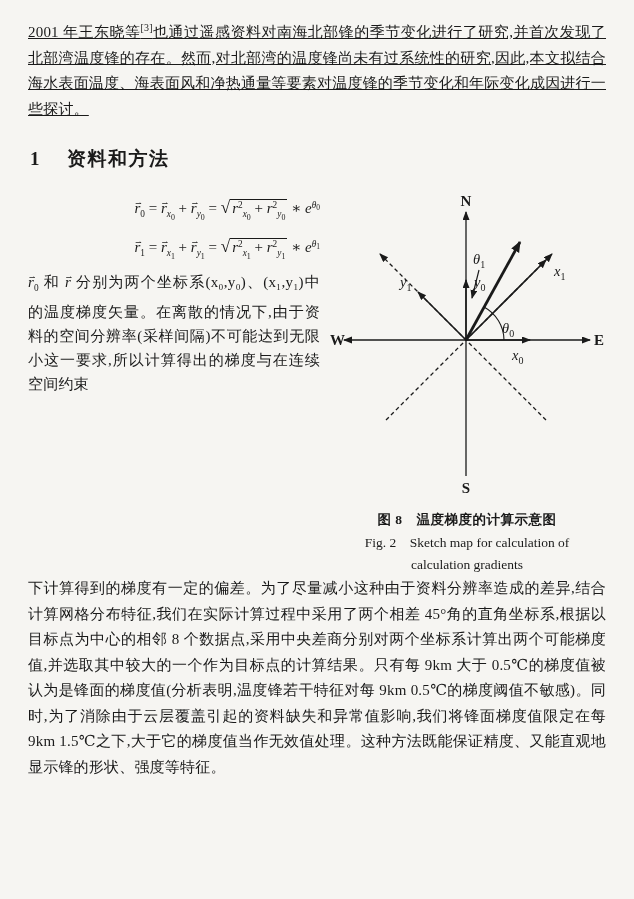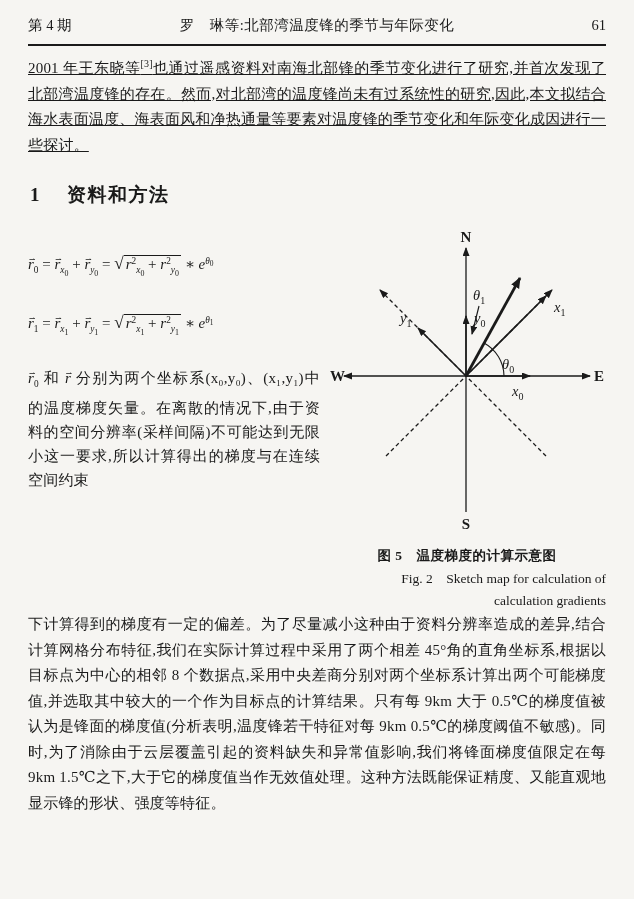--- a/index.html
+++ b/index.html
@@ -23,53 +23,48 @@
   
   .sec{font-family:"Liberation Sans","DejaVu Sans",sans-serif;
        font-size:19px;font-weight:bold;margin:24px 0 20px 2px;letter-spacing:1.5px;}
   .secnum{margin-right:26px;font-family:"Liberation Serif","DejaVu Serif",serif;}
   
   .twocol{display:flex;margin-top:2px;}
   .colL{flex:1 1 auto;min-width:0;padding-right:8px;}
   .colL .para{line-height:24px;}
   .colR{flex:0 0 278px;text-align:center;padding-top:0;}
   
-  .formula{text-align:left;font-size:15px;line-height:26px;margin:20px 0;white-space:nowrap;}
+  .formula{text-align:right;font-size:15px;line-height:26px;margin:0 0;white-space:nowrap;}
   .f-var{font-style:italic;}
   .f-vec{font-style:italic;position:relative;display:inline-block;}
   .f-vec::after{content:"⇀";position:absolute;left:.12em;top:-.58em;font-size:.5em;font-style:normal;}
   .f-op{white-space:pre;}
   .f-sub{font-size:.62em;vertical-align:-.45em;}
   .f-subv{font-size:.62em;vertical-align:-.45em;font-style:italic;}
   .f-subv .f-sub{font-size:.85em;vertical-align:-.35em;font-style:normal;}
   .f-sup{font-size:.62em;vertical-align:.55em;}
   .f-sup .f-var{font-style:italic;}
   .f-sup .f-sub{font-size:.8em;vertical-align:-.3em;}
   .f-sqrt{display:inline-block;white-space:nowrap;}
   .f-sqrt::before{content:"√";font-size:1.15em;}
   .f-grp{border-top:1.2px solid currentColor;padding:0 2px;display:inline-block;line-height:1.15;}
   
   svg{display:block;margin:0 auto;}
   svg text{font-family:"Liberation Serif","DejaVu Serif",serif;fill:#1a1a1a;}
   .svg-compass{font-size:15px;font-weight:bold;}
   .svg-var{font-size:14.5px;font-style:italic;}
   .svg-sub{font-size:10px;font-style:normal;}
   .cap-cn{font-size:13.5px;font-weight:bold;line-height:24px;margin-top:4px;letter-spacing:.5px;}
-  .cap-en{font-size:13.5px;line-height:22px;text-align:right;}
+  .cap-en{font-size:13.5px;line-height:22px;}
 </style>
 </head>
 <body>
 
 <div class="page">
 
-  <div class="hdr">
-    <span class="h-l">第 4 期</span>
-    <span class="h-c">罗　琳等:北部湾温度锋的季节与年际变化</span>
-    <span class="h-r">61</span>
-  </div>
 
   <p class="para p-top"><span>2001 年王东晓等</span><sup class="ref">[3]</sup><span>也通过遥感资料对南海北部锋的季节变化进行了研究,并首次发现了北部湾温度锋的存在。然而,对北部湾的温度锋尚未有过系统性的研究,因此,本文拟结合海水表面温度、海表面风和净热通量等要素对温度锋的季节变化和年际变化成因进行一些探讨。</span></p>
 
   <h2 class="sec"><span class="secnum">1</span><span>资料和方法</span></h2>
 
 
   <div class="twocol">
     <div class="colL">
       <div class="formula"><span class="f-vec">r</span><span class="f-sub">0</span><span class="f-op"> = </span><span class="f-vec">r</span><span class="f-subv">x<span class="f-sub">0</span></span><span class="f-op"> + </span><span class="f-vec">r</span><span class="f-subv">y<span class="f-sub">0</span></span><span class="f-op"> = </span><span class="f-sqrt"><span class="f-grp"><span class="f-var">r</span><span class="f-sup">2</span><span class="f-subv">x<span class="f-sub">0</span></span><span class="f-op"> + </span><span class="f-var">r</span><span class="f-sup">2</span><span class="f-subv">y<span class="f-sub">0</span></span></span></span><span class="f-op"> ∗ </span><span class="f-var">e</span><span class="f-sup"><span class="f-var">θ</span><span class="f-sub">0</span></span></div>
       <div class="formula"><span class="f-vec">r</span><span class="f-sub">1</span><span class="f-op"> = </span><span class="f-vec">r</span><span class="f-subv">x<span class="f-sub">1</span></span><span class="f-op"> + </span><span class="f-vec">r</span><span class="f-subv">y<span class="f-sub">1</span></span><span class="f-op"> = </span><span class="f-sqrt"><span class="f-grp"><span class="f-var">r</span><span class="f-sup">2</span><span class="f-subv">x<span class="f-sub">1</span></span><span class="f-op"> + </span><span class="f-var">r</span><span class="f-sup">2</span><span class="f-subv">y<span class="f-sub">1</span></span></span></span><span class="f-op"> ∗ </span><span class="f-var">e</span><span class="f-sup"><span class="f-var">θ</span><span class="f-sub">1</span></span></div>
@@ -105,21 +100,21 @@
         <text class="svg-compass" x="138" y="301" text-anchor="middle">S</text>
         <text class="svg-compass" x="2" y="153">W</text>
         <text class="svg-compass" x="266" y="153">E</text>
         <text class="svg-var" x="146" y="95"><tspan>y</tspan><tspan class="svg-sub" dy="4">0</tspan></text>
         <text class="svg-var" x="184" y="168"><tspan>x</tspan><tspan class="svg-sub" dy="4">0</tspan></text>
         <text class="svg-var" x="226" y="84"><tspan>x</tspan><tspan class="svg-sub" dy="4">1</tspan></text>
         <text class="svg-var" x="72" y="95"><tspan>y</tspan><tspan class="svg-sub" dy="4">1</tspan></text>
         <text class="svg-var" x="174" y="141"><tspan>θ</tspan><tspan class="svg-sub" dy="4">0</tspan></text>
         <text class="svg-var" x="145" y="72"><tspan>θ</tspan><tspan class="svg-sub" dy="4">1</tspan></text>
       </svg>
-      <div class="cap-cn">图 5　温度梯度的计算示意图</div>
+      <div class="cap-cn">图 8　温度梯度的计算示意图</div>
       <div class="cap-en">Fig. 2　Sketch map for calculation of</div>
       <div class="cap-en">calculation gradients</div>
     </div>
   </div>
 
   <p class="para">下计算得到的梯度有一定的偏差。为了尽量减小这种由于资料分辨率造成的差异,结合计算网格分布特征,我们在实际计算过程中采用了两个相差 45°角的直角坐标系,根据以目标点为中心的相邻 8 个数据点,采用中央差商分别对两个坐标系计算出两个可能梯度值,并选取其中较大的一个作为目标点的计算结果。只有每 9km 大于 0.5℃的梯度值被认为是锋面的梯度值(分析表明,温度锋若干特征对每 9km 0.5℃的梯度阈值不敏感)。同时,为了消除由于云层覆盖引起的资料缺失和异常值影响,我们将锋面梯度值限定在每 9km 1.5℃之下,大于它的梯度值当作无效值处理。这种方法既能保证精度、又能直观地显示锋的形状、强度等特征。</p>
 
 </div>
 
 </body></html>

